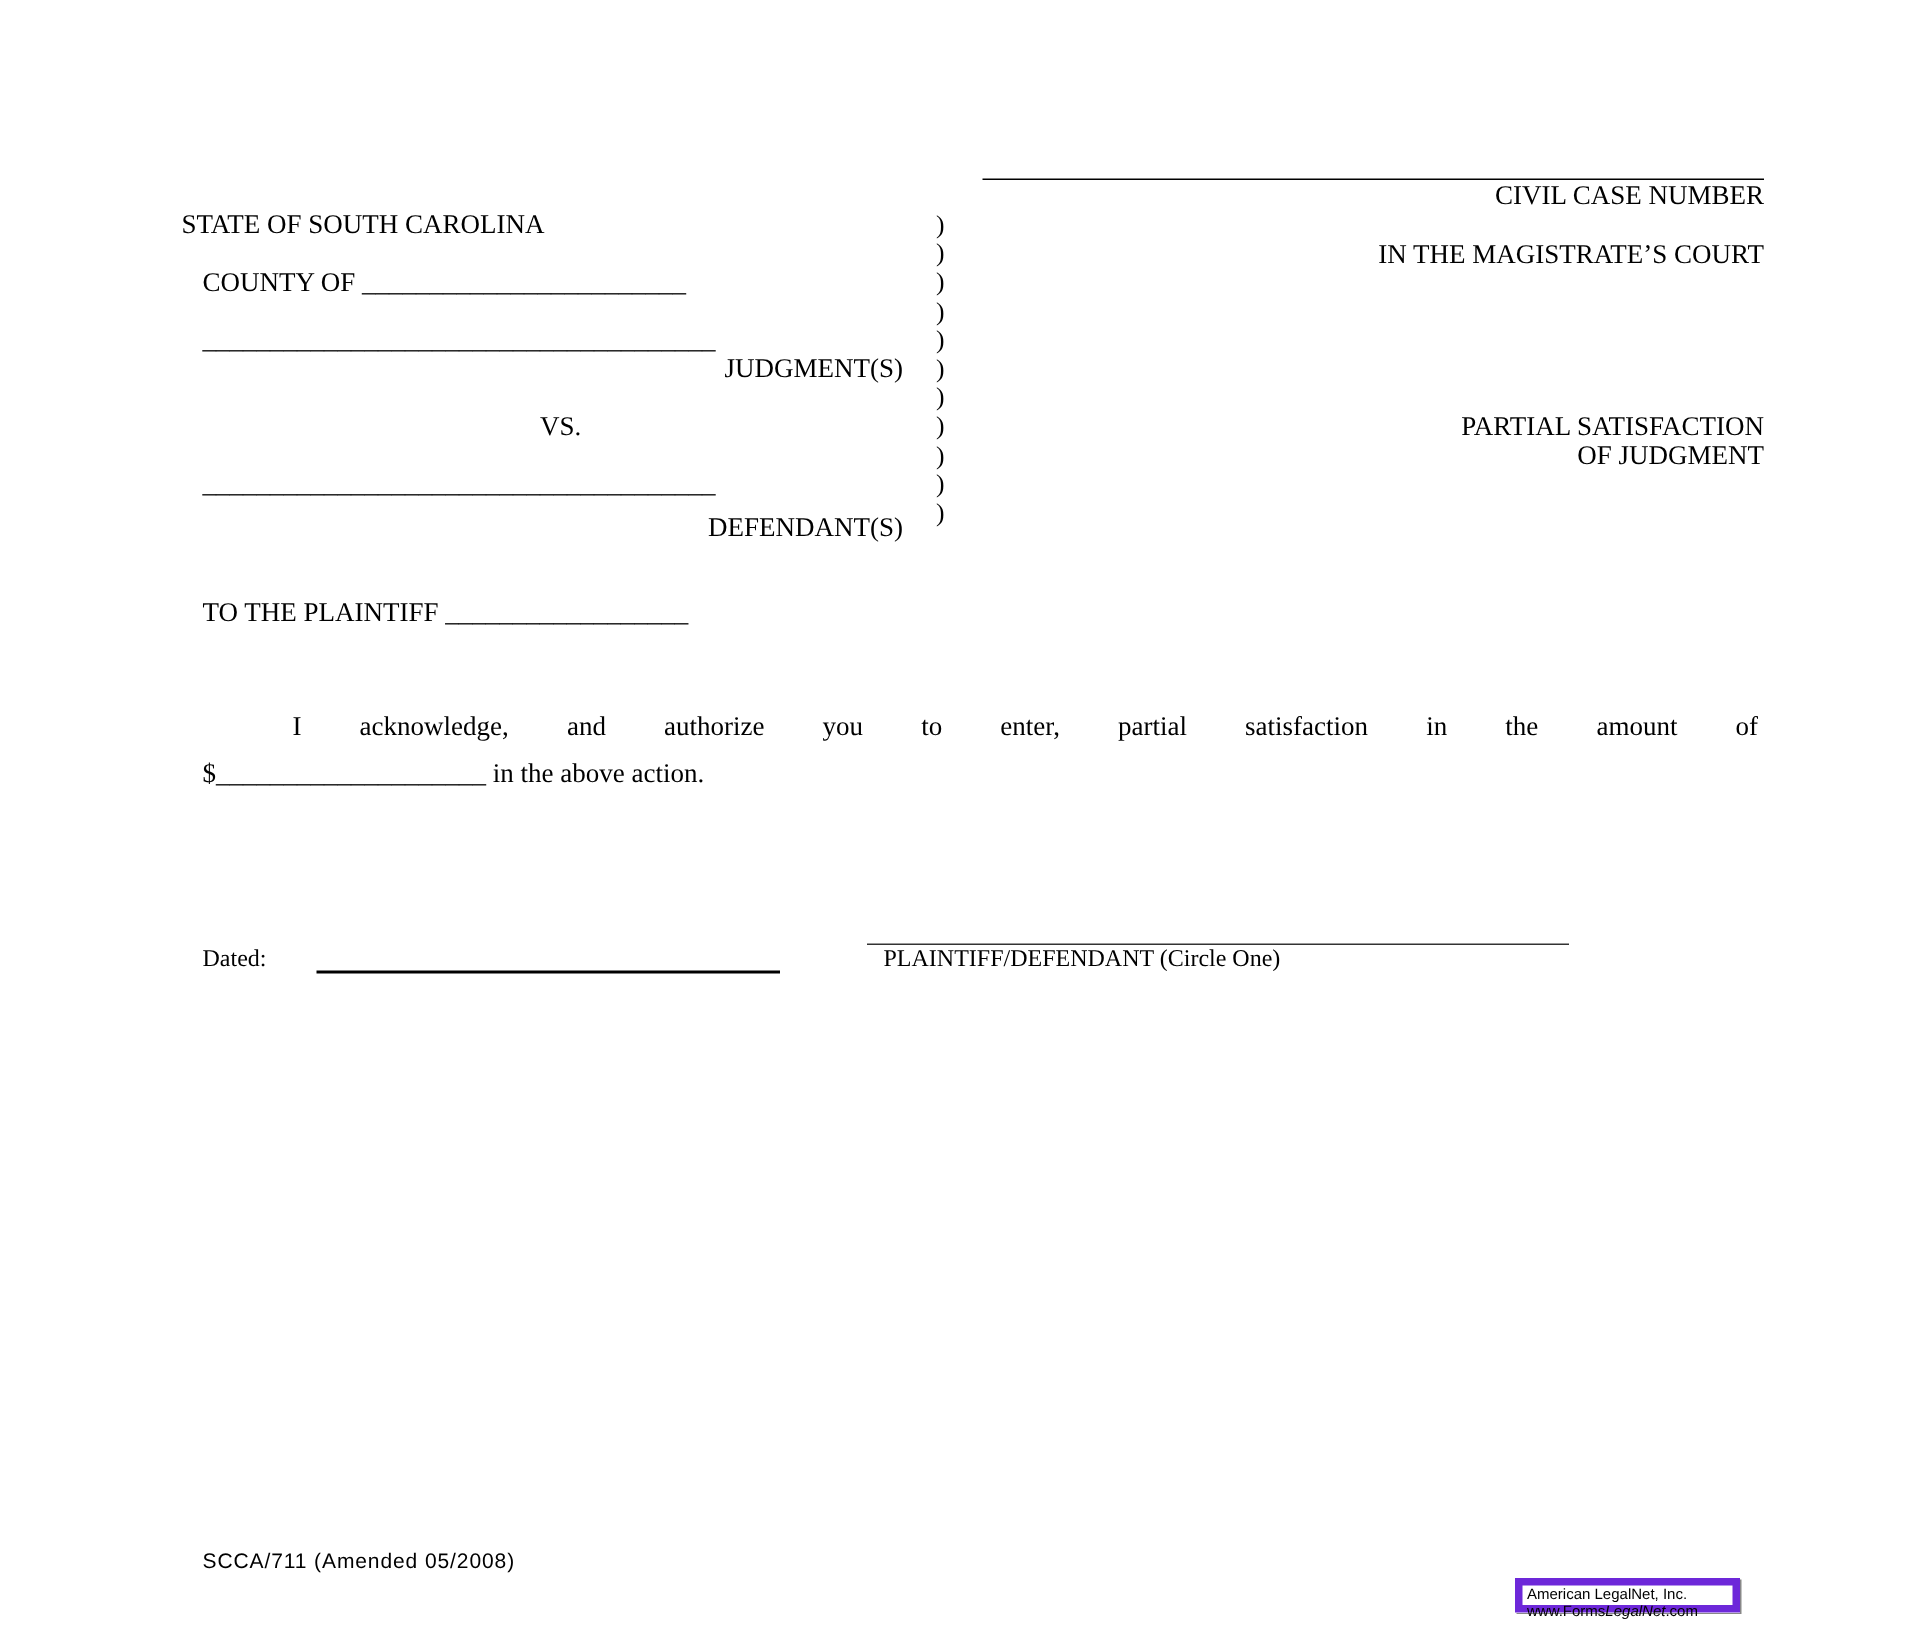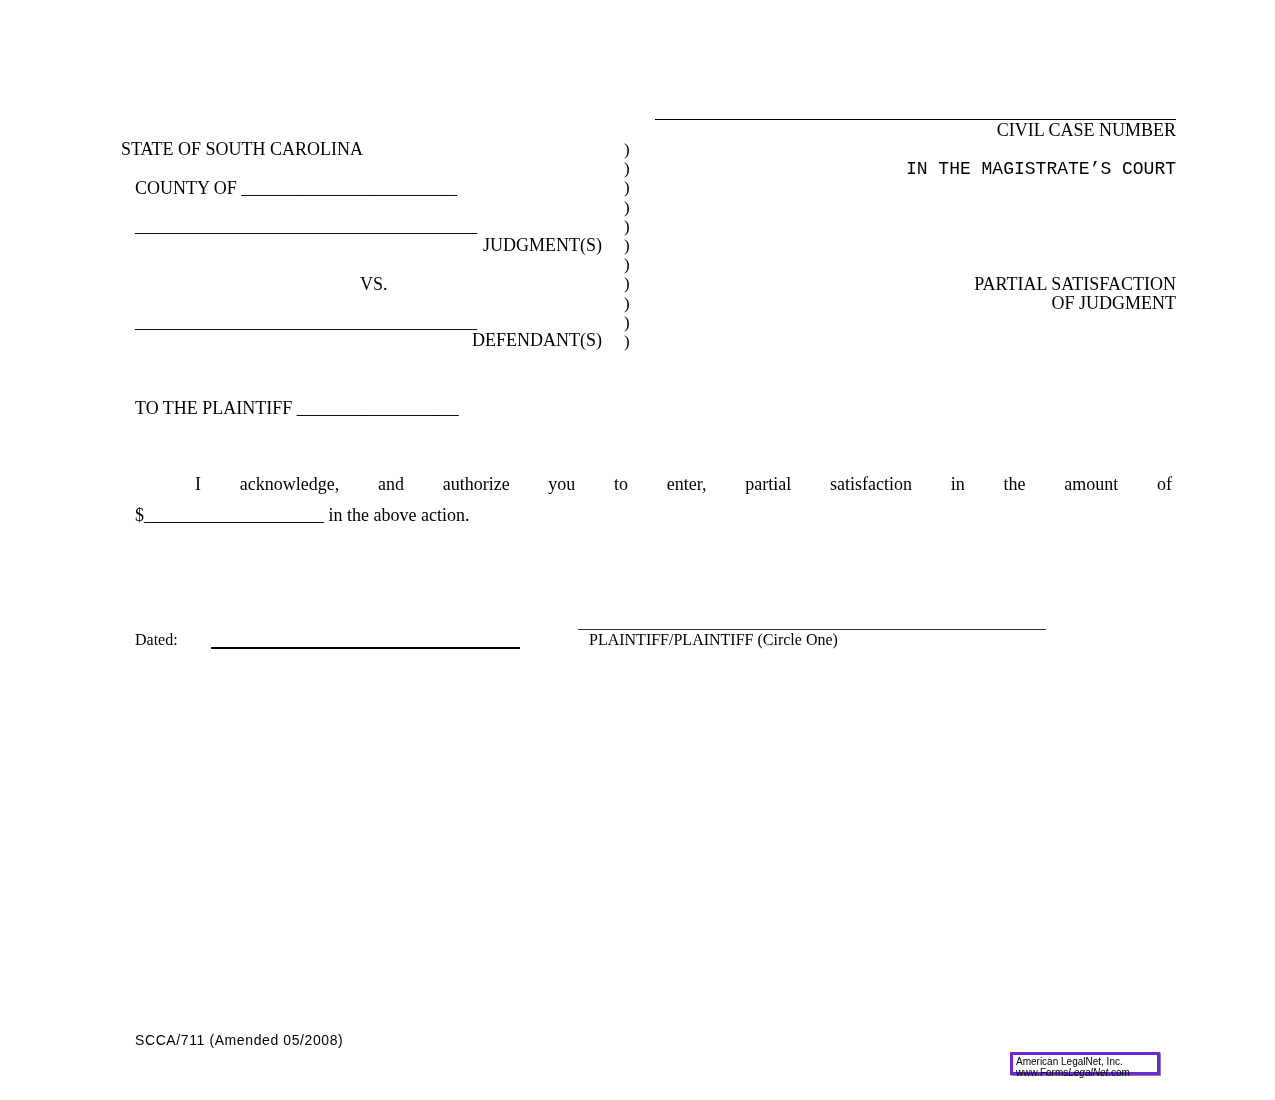--- a/index.html
+++ b/index.html
@@ -4,46 +4,46 @@
 <style>
   html, body { margin:0; padding:0; background:#fff; }
   body { width:1275px; height:1100px; position:relative; overflow:hidden;
          font-family:"Liberation Serif","DejaVu Serif",serif; color:#000; }
   .abs { position:absolute; white-space:nowrap; }
   .t18 { font-size:18px; line-height:20px; }
   .paren { font-size:17px; line-height:19.2px; }
   .rule { position:absolute; background:#000; height:1px; }
   .center { text-align:right; }
   .mono { font-family:Liberation Sans, sans-serif; font-size:14px; letter-spacing:0.6px; }
-  .stamp { position:absolute; left:1010px; top:1052px; width:150px; height:23px; border:3px solid #6d28d9;
+  .stamp { position:absolute; left:1010px; top:1052px; width:150px; height:23px; border:5px solid #6d28d9;
            box-shadow:1px 1px 0 #888; font-family:"Liberation Sans","DejaVu Sans",sans-serif;
            font-size:10px; line-height:11px; padding:1px 3px; box-sizing:border-box; }
   .stamp i { font-style:italic; }
   .justify { position:absolute; left:135px; top:474px; width:1037px; font-size:18px; line-height:20px;
              text-align:justify; text-align-last:justify; }
 </style>
 </head>
 <body>
 
 <div class="rule" style="left:655px; top:119px; width:521px;"></div>
 <div class="abs t18 center" style="left:655px; top:120px; width:521px;">CIVIL CASE NUMBER</div>
-<div class="abs t18 center" style="left:655px; top:159px; width:521px;font-family:Liberation Mono, monospace;">IN THE MAGISTRATE’S COURT</div>
+<div class="abs t18 center" style="left:655px; top:159px; width:521px;">IN THE MAGISTRATE’S COURT</div>
 <div class="abs t18 center" style="left:655px; top:274px; width:521px;">PARTIAL SATISFACTION</div>
 <div class="abs t18 center" style="left:655px; top:293px; width:521px;">OF JUDGMENT</div>
 
 <div class="abs t18" style="left:121px; top:139px;">STATE OF SOUTH CAROLINA</div>
 <div class="abs t18" style="left:135px; top:178px;">
   <span>COUNTY OF</span>
   <span>________________________</span>
 </div>
 <div class="abs t18" style="left:135px; top:216px;">______________________________________</div>
 <div class="abs t18" style="right:673px; top:235px;">JUDGMENT(S)</div>
 <div class="abs t18" style="left:360px; top:274px;text-align:center;">VS.</div>
 <div class="abs t18" style="left:135px; top:312px;">______________________________________</div>
-<div class="abs t18" style="right:673px; top:330px;margin-left:39px;">DEFENDANT(S)</div>
+<div class="abs t18" style="right:673px; top:341px;margin-left:39px;">DEFENDANT(S)</div>
 
 <div class="abs paren" style="left:624px; top:140px;">
   <div>)</div>
   <div>)</div>
   <div>)</div>
   <div>)</div>
   <div>)</div>
   <div>)</div>
   <div>)</div>
   <div>)</div>
@@ -61,19 +61,19 @@
   <span style="display:inline-block; width:60px;"></span><span>I acknowledge, and authorize you to enter, partial satisfaction in the amount of</span>
 </div>
 <div class="abs t18" style="left:135px; top:505px;">
   <span>$</span><span>____________________</span>
   <span>in the above action.</span>
 </div>
 
 <div class="abs" style="left:135px; top:631px; font-size:16px;">Dated:</div>
 <div class="rule" style="left:211px; top:647px; width:309px; height:2px;"></div>
 <div class="rule" style="left:578px; top:629px; width:468px; background:#333;"></div>
-<div class="abs" style="left:589px; top:631px; font-size:16px;">PLAINTIFF/PLAINTIFF (Circle One)</div>
+<div class="abs" style="left:589px; top:631px; font-size:16px;">PLAINTIFF/DEFENDANT (Circle One)</div>
 
 <div class="abs mono" style="left:135px; top:1032px;">SCCA/711 (Amended 05/2008)</div>
 <div class="stamp">
   <div>American LegalNet, Inc.</div>
   <div><span>www.Forms</span><i>LegalNet</i><span>.com</span></div>
 </div>
 
 </body></html>

